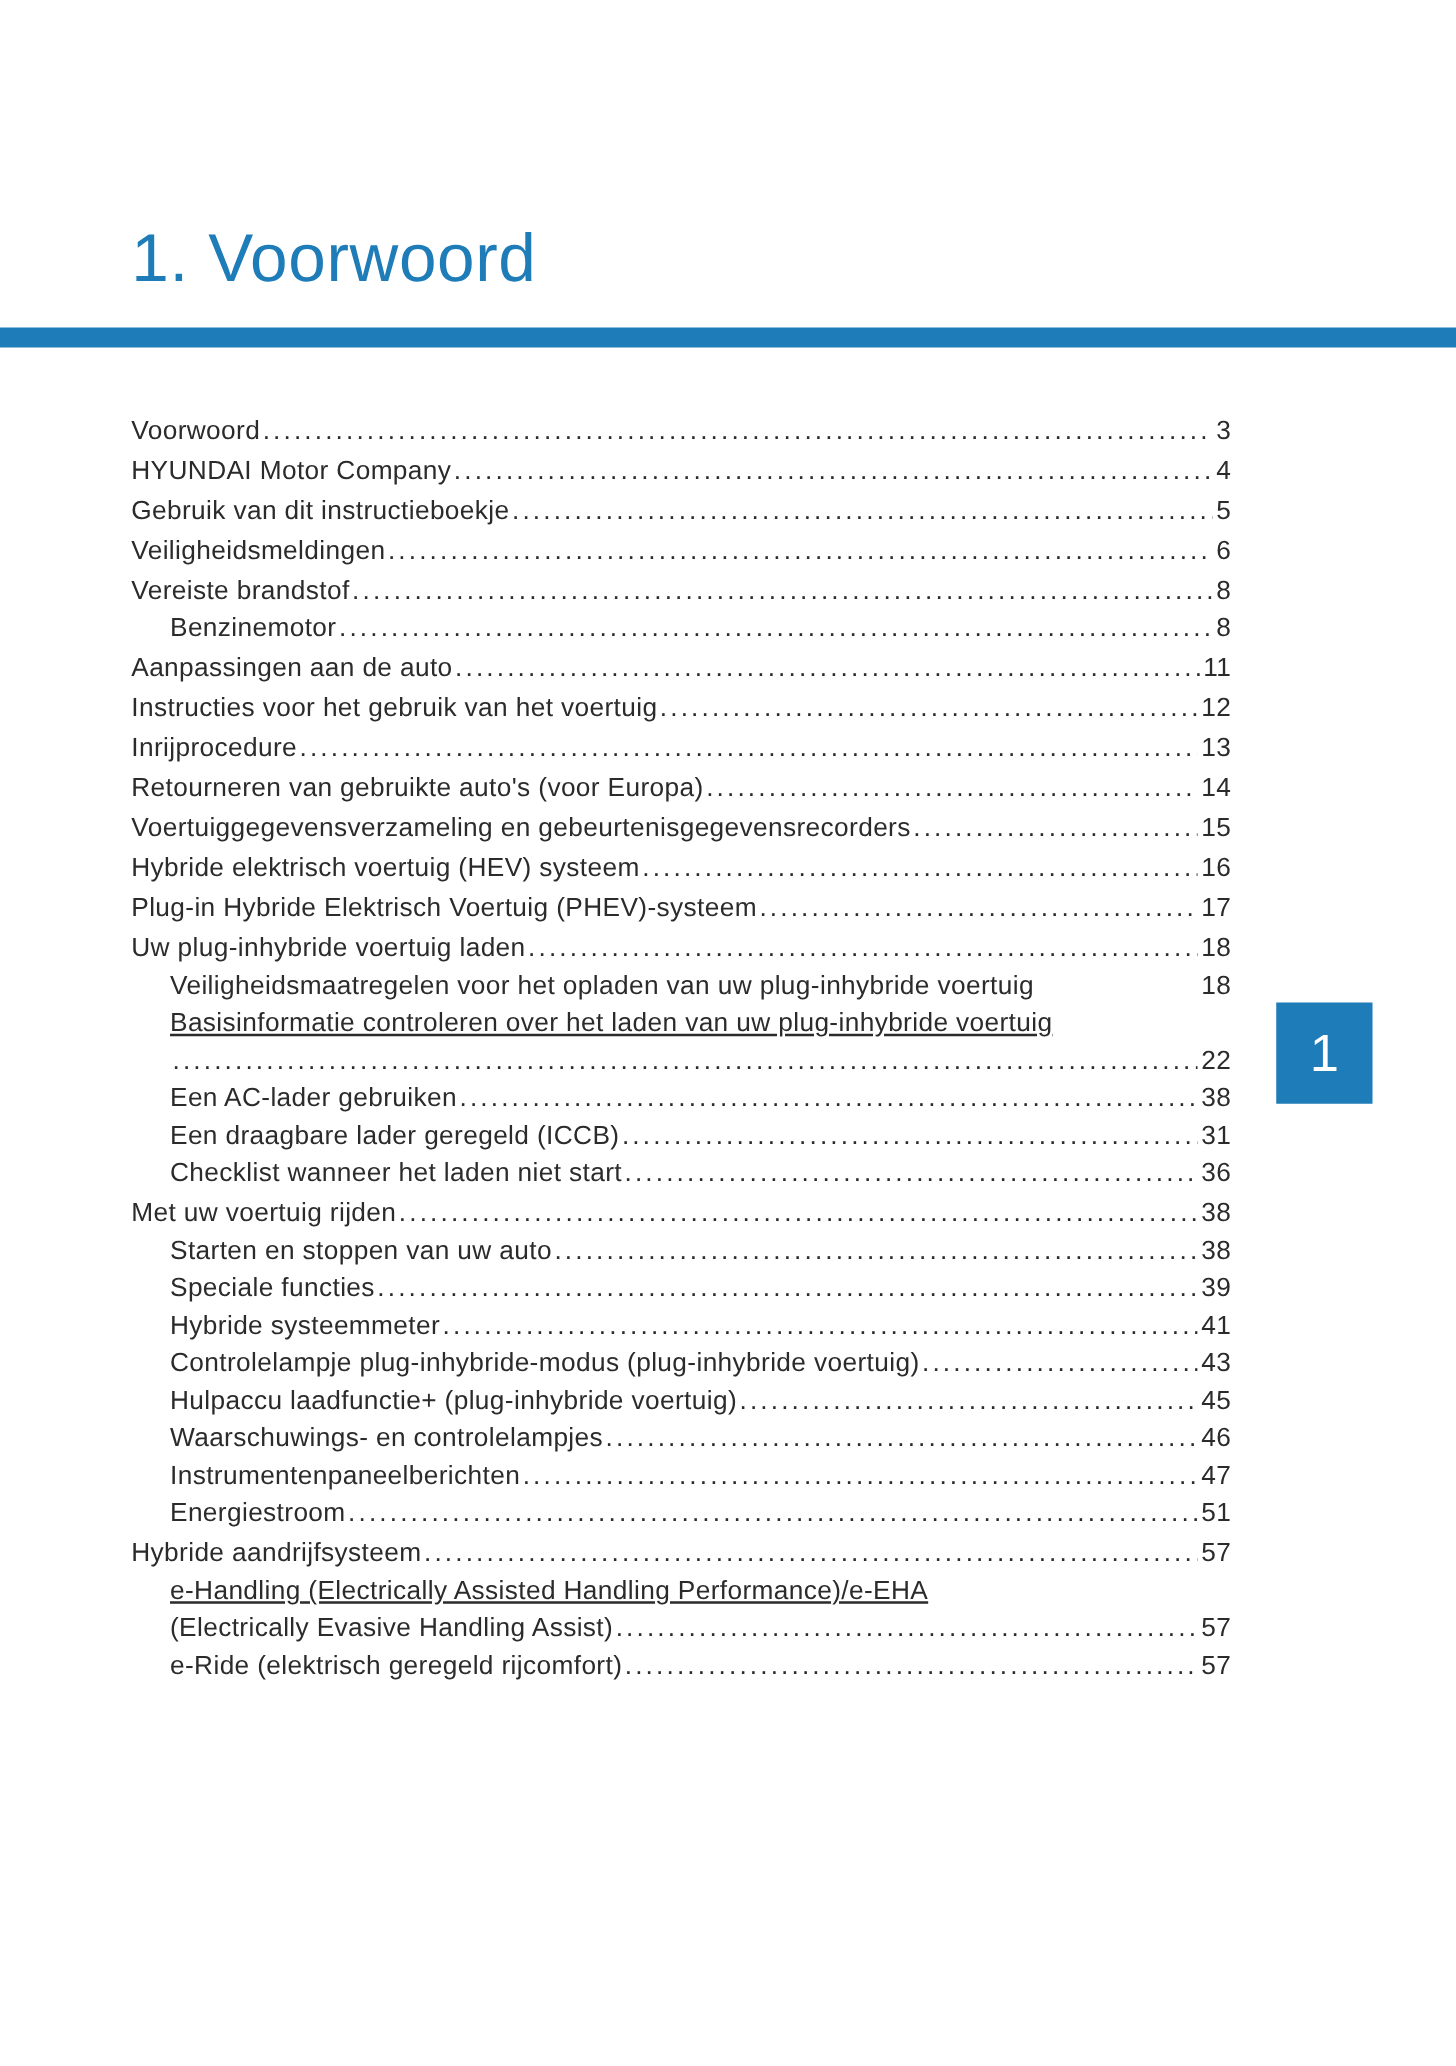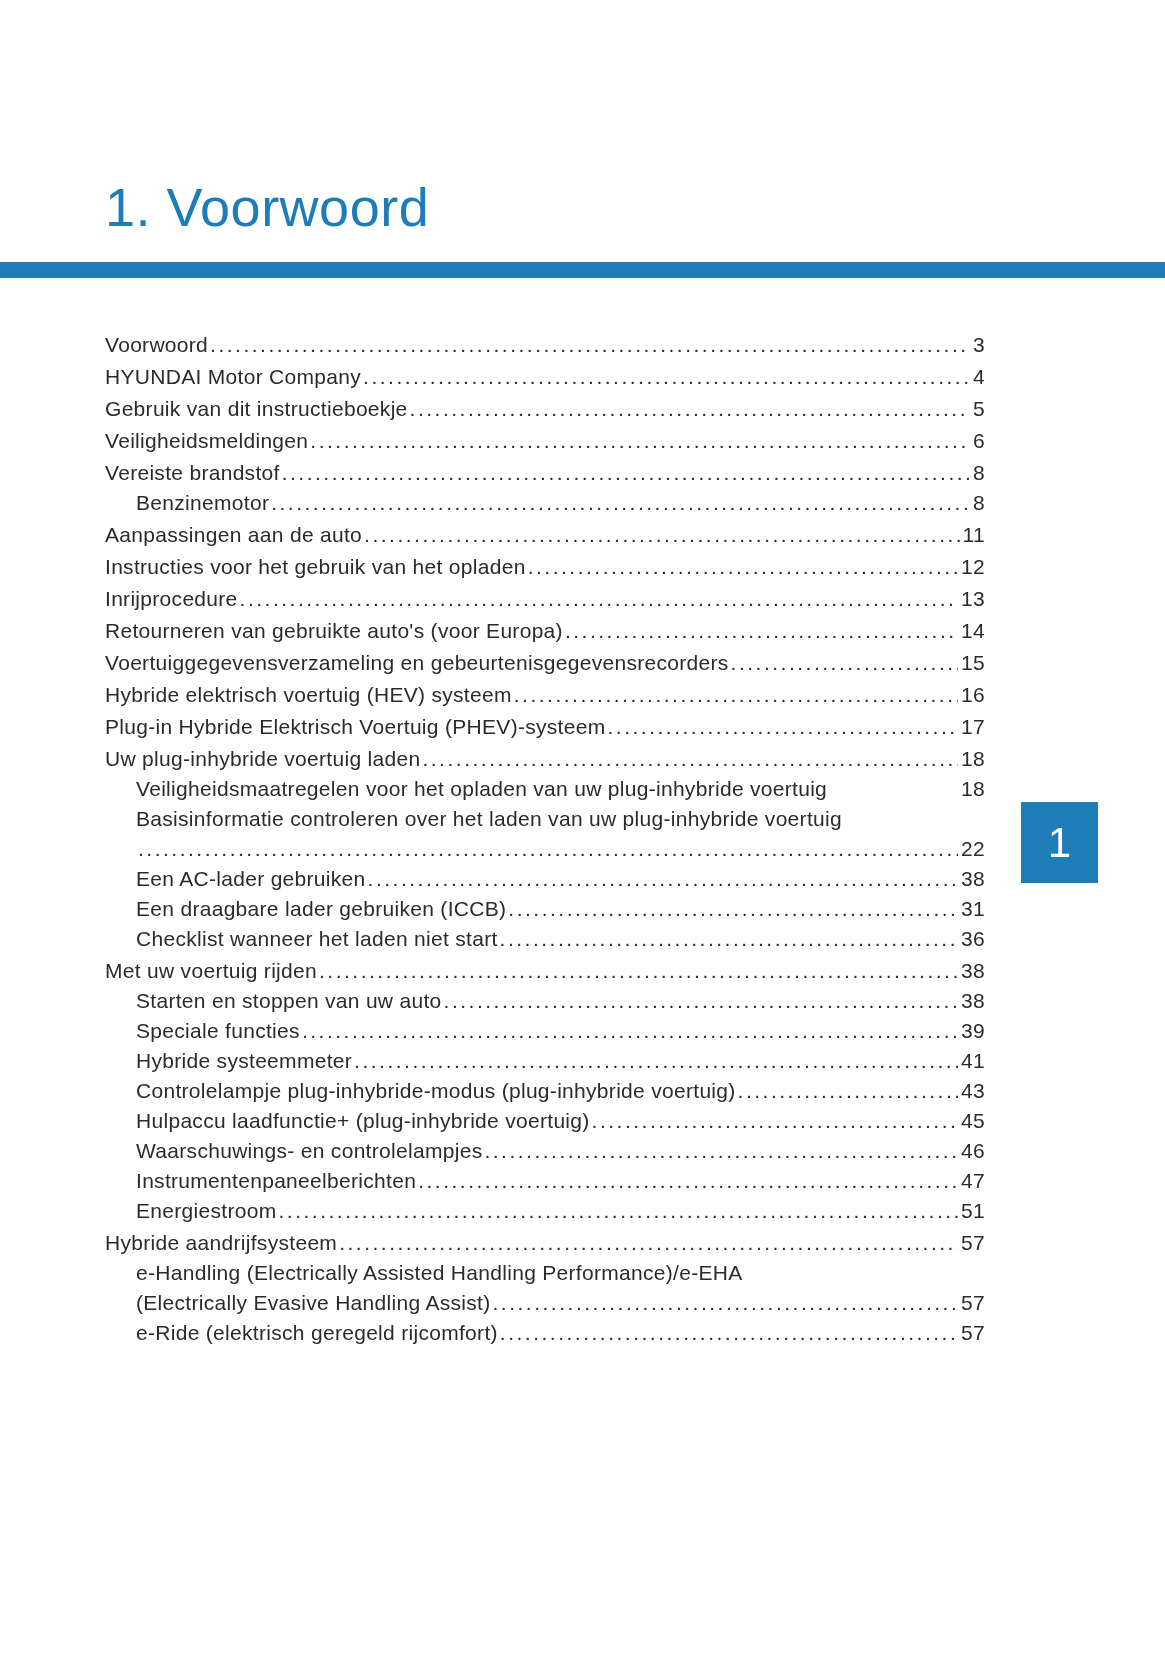--- a/index.html
+++ b/index.html
@@ -38,21 +38,21 @@
   .toc {
     margin: 52px 180px 0 105px;
     font-size: 21px;
     letter-spacing: 0.3px;
     line-height: 30px;
   }
   .entry.group { margin-top: 2px; }
   .entry.level1 { padding-left: 31px; }
   .row { display: flex; align-items: baseline; justify-content: space-between; }
   .label { white-space: nowrap; flex: 0 0 auto; }
-  .line1 { white-space: nowrap; }
+  .line1 { white-space: nowrap; text-decoration: underline; }
   .leader {
     flex: 1 1 auto;
     min-width: 0;
     overflow: hidden;
     white-space: nowrap;
     margin: 0 3px 0 2px;
   }
   .leader::after {
     content: "..............................................................................................................................................................................";
     letter-spacing: 2.5px;
@@ -114,21 +114,21 @@
       </div>
       <div class="entry level0 group">
         <div class="row">
           <span class="label">Aanpassingen aan de auto</span>
           <span class="leader"></span>
           <span class="page-num">11</span>
         </div>
       </div>
       <div class="entry level0 group">
         <div class="row">
-          <span class="label">Instructies voor het gebruik van het opladen</span>
+          <span class="label">Instructies voor het gebruik van het voertuig</span>
           <span class="leader"></span>
           <span class="page-num">12</span>
         </div>
       </div>
       <div class="entry level0 group">
         <div class="row">
           <span class="label">Inrijprocedure</span>
           <span class="leader"></span>
           <span class="page-num">13</span>
         </div>
@@ -185,21 +185,21 @@
       </div>
       <div class="entry level1">
         <div class="row">
           <span class="label">Een AC-lader gebruiken</span>
           <span class="leader"></span>
           <span class="page-num">38</span>
         </div>
       </div>
       <div class="entry level1">
         <div class="row">
-          <span class="label">Een draagbare lader gebruiken (ICCB)</span>
+          <span class="label">Een draagbare lader geregeld (ICCB)</span>
           <span class="leader"></span>
           <span class="page-num">31</span>
         </div>
       </div>
       <div class="entry level1">
         <div class="row">
           <span class="label">Checklist wanneer het laden niet start</span>
           <span class="leader"></span>
           <span class="page-num">36</span>
         </div>

